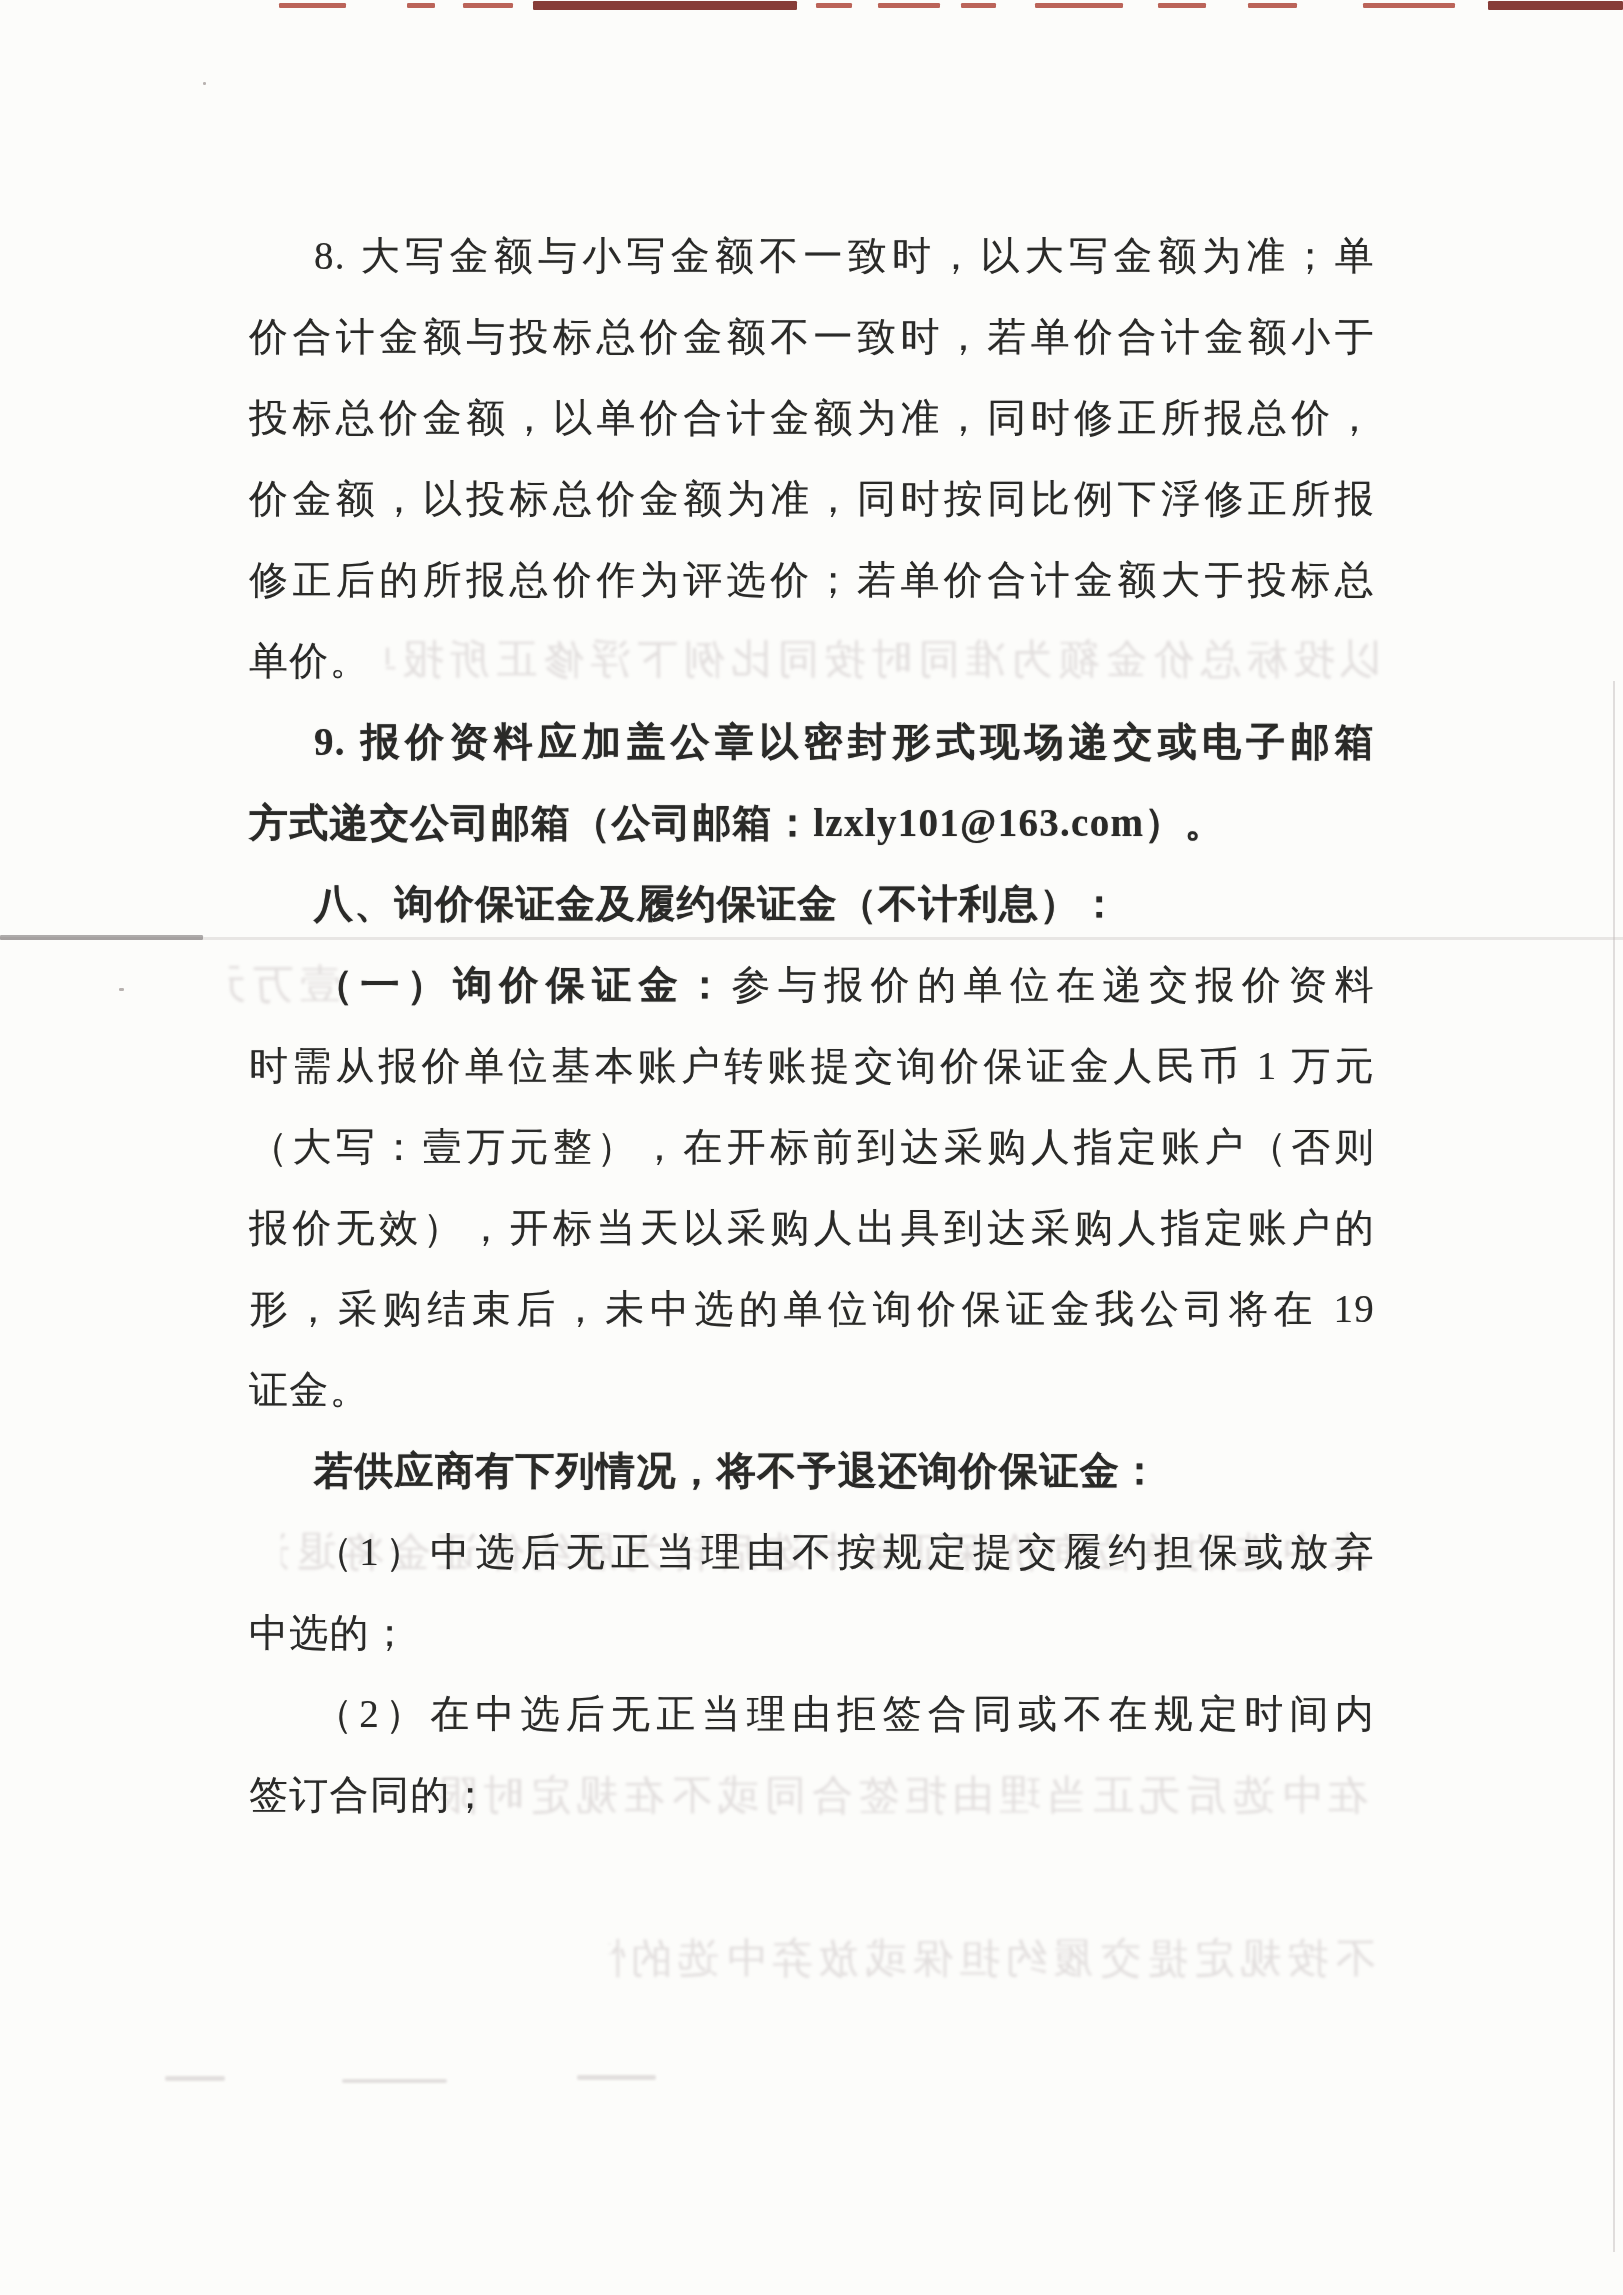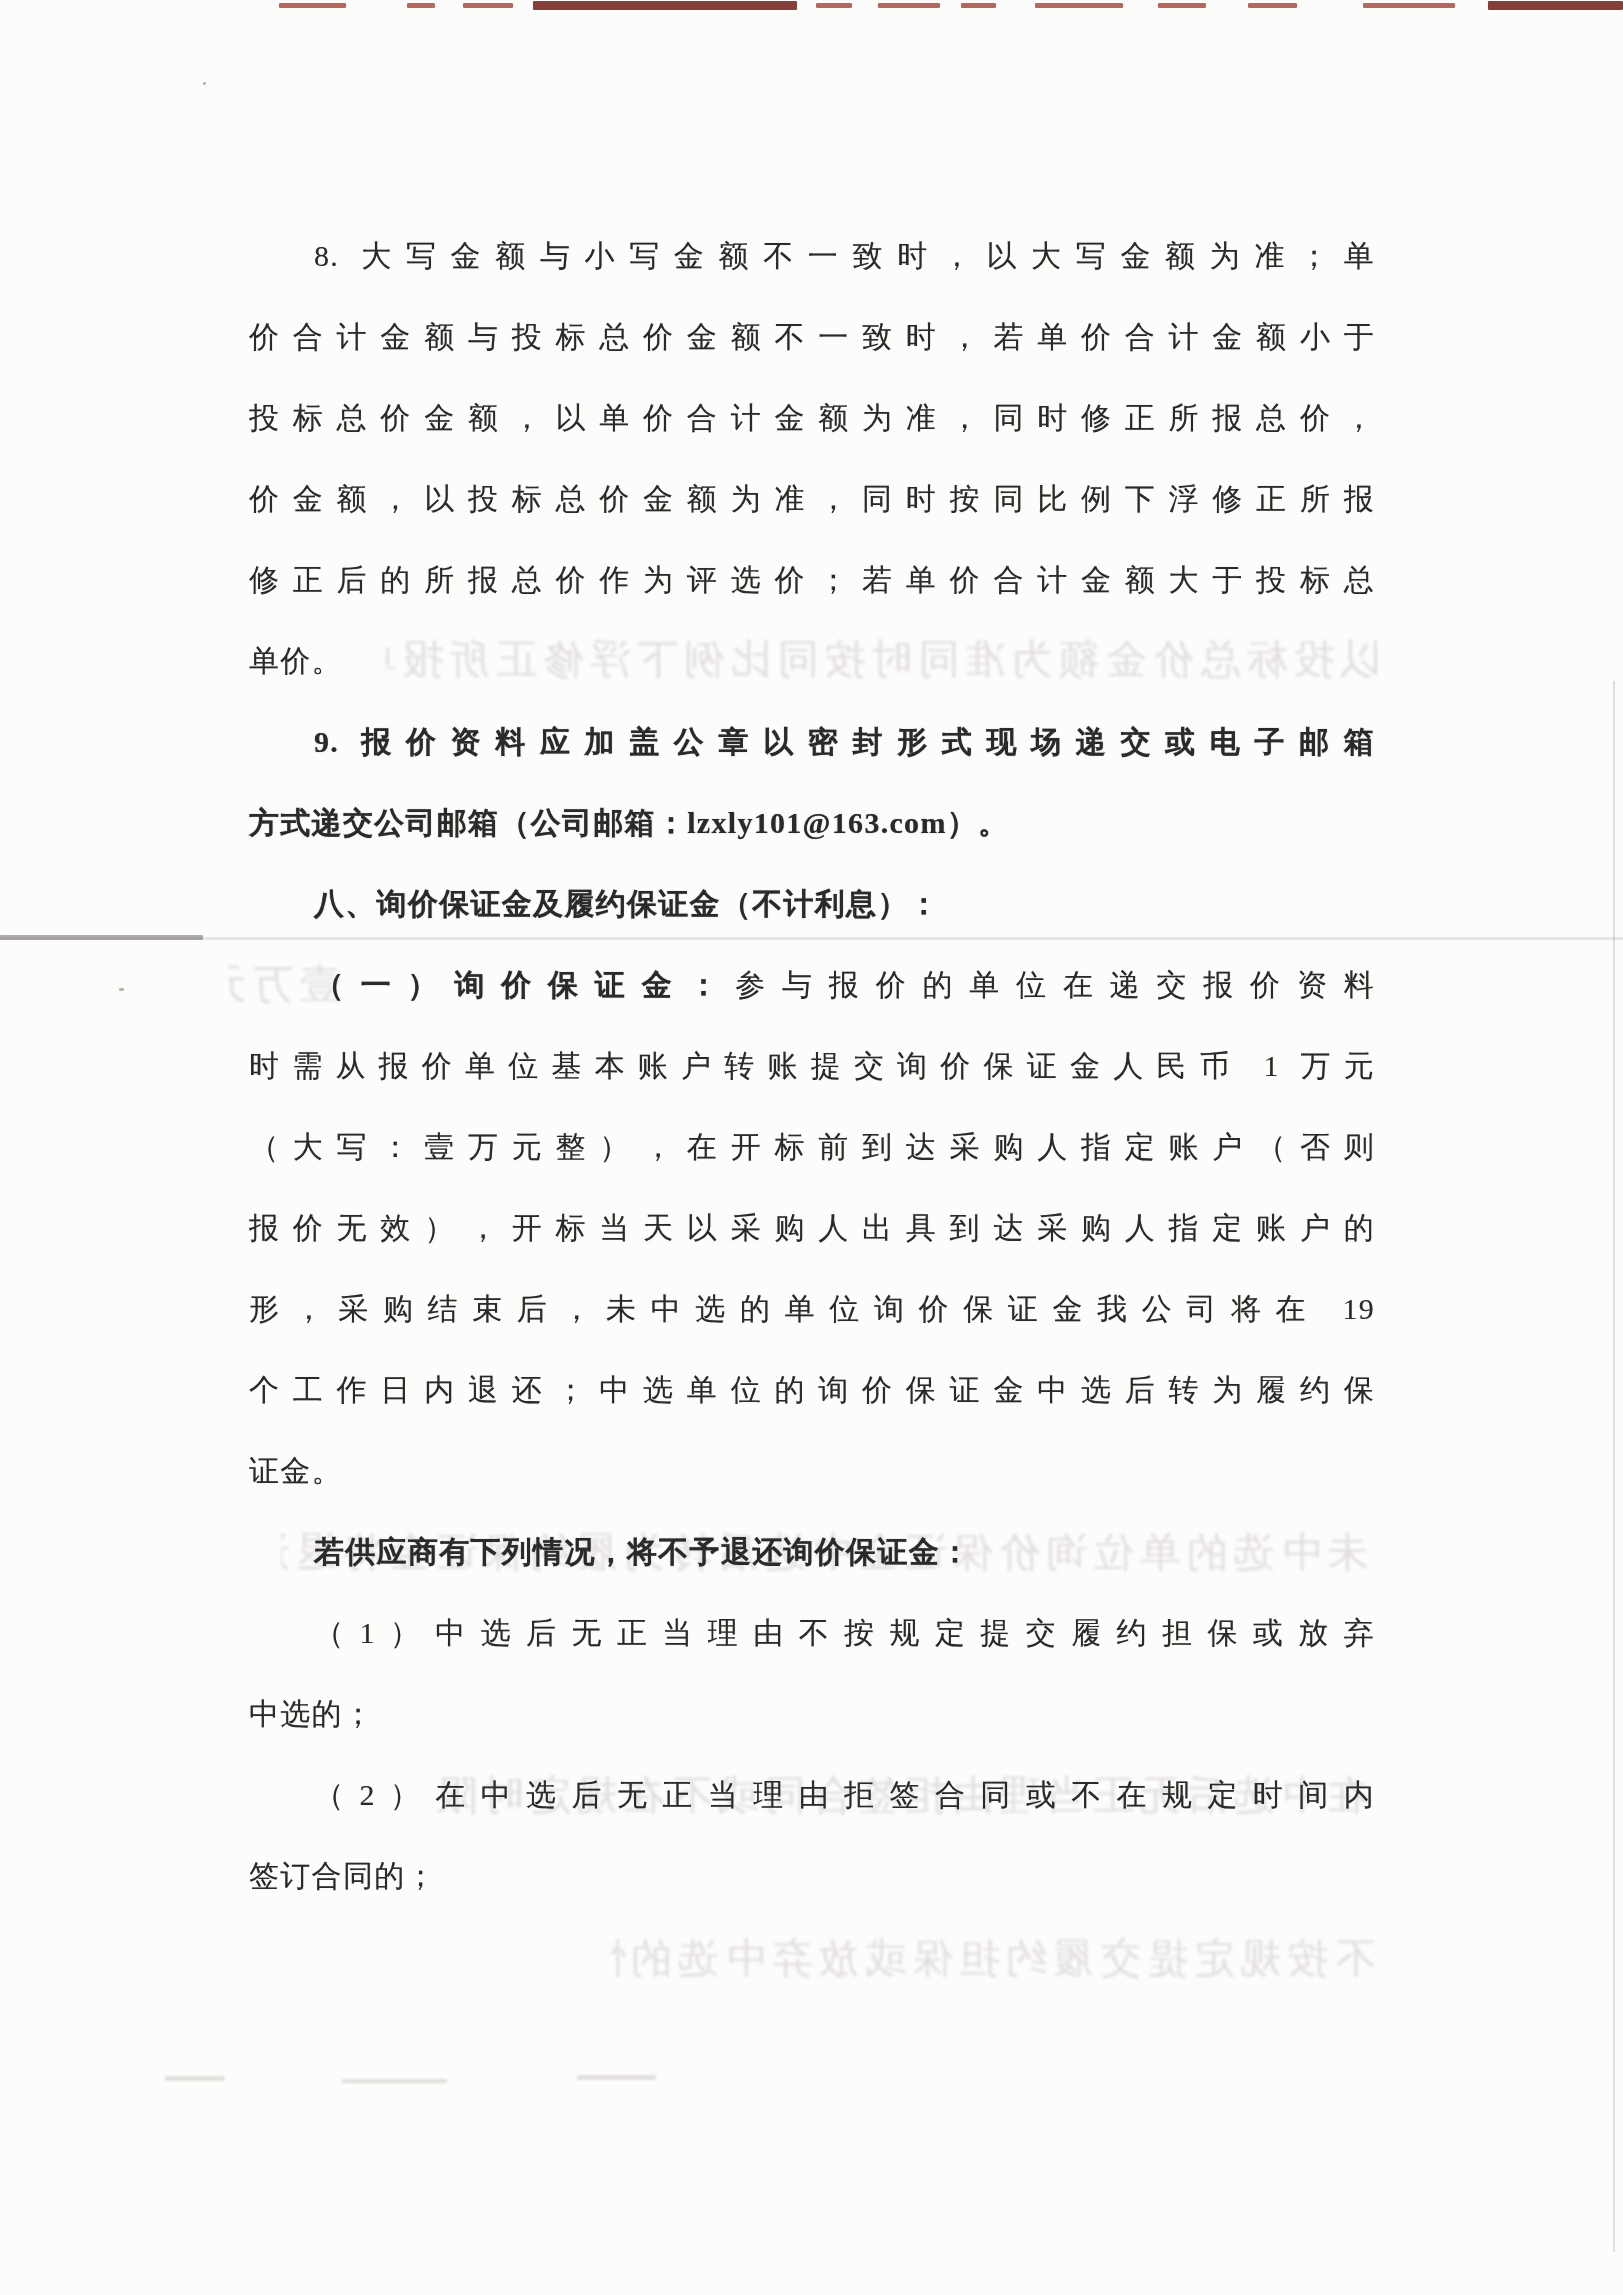--- a/index.html
+++ b/index.html
@@ -14,21 +14,21 @@
   }
   
   .text-block{
     position:absolute;
     left:249px;top:215px;
     width:1126px;
   }
   .line{
     height:81px;
     line-height:81px;
-    font-size:30px;
+    font-size:39px;
     letter-spacing:1.3px;
     white-space:nowrap;
     text-shadow:0 0 0.7px rgba(40,40,40,.35);
   }
   .line.j{
     white-space:normal;
     text-align:justify;
     text-align-last:justify;
   }
   .line.ind{ text-indent:65px; }
@@ -103,21 +103,20 @@
     <div class="line ind j b"><span>9. 报价资料应加盖公章以密封形式现场递交或电子邮箱</span></div>
     <div class="line b"><span>方式递交公司邮箱（公司邮箱：lzxly101@163.com）。</span></div>
 
     <div class="line ind b"><span>八、询价保证金及履约保证金（不计利息）：</span></div>
 
     <div class="line ind j"><span class="run-b">（一）询价保证金：</span><span>参与报价的单位在递交报价资料</span></div>
     <div class="line j"><span>时需从报价单位基本账户转账提交询价保证金人民币 1 万元</span></div>
     <div class="line j"><span>（大写：壹万元整），在开标前到达采购人指定账户（否则</span></div>
     <div class="line j"><span>报价无效），开标当天以采购人出具到达采购人指定账户的</span></div>
     <div class="line j"><span>形，采购结束后，未中选的单位询价保证金我公司将在 19</span></div>
-    <div class="line j"><span>个工作日内退还；中选单位的询价保证金中选后转为履约保</span></div>
     <div class="line"><span>证金。</span></div>
 
     <div class="line ind b"><span>若供应商有下列情况，将不予退还询价保证金：</span></div>
 
     <div class="line ind j"><span>（1）中选后无正当理由不按规定提交履约担保或放弃</span></div>
     <div class="line"><span>中选的；</span></div>
     <div class="line ind j"><span>（2）在中选后无正当理由拒签合同或不在规定时间内</span></div>
     <div class="line"><span>签订合同的；</span></div>
   </div>
 

